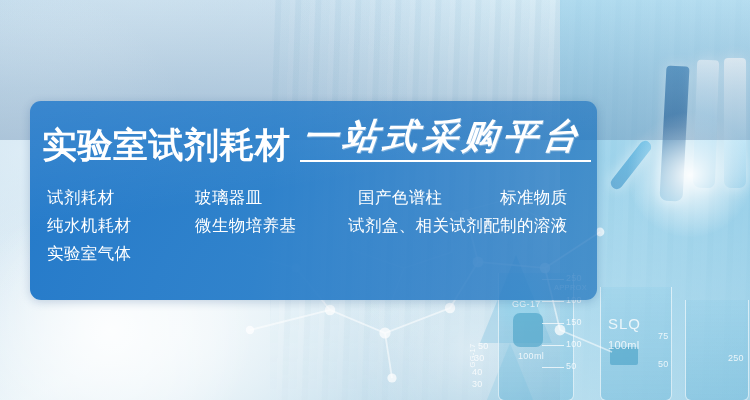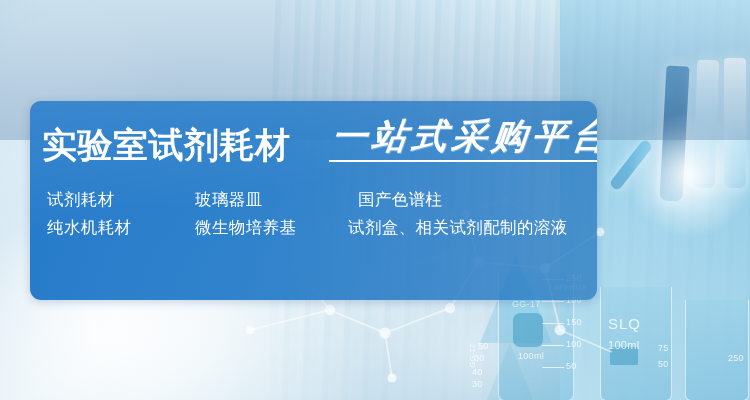--- a/index.html
+++ b/index.html
@@ -154,21 +154,20 @@
   }
 
   
   .headline {
     position: absolute;
     left: 12px;
     top: 17px;
     display: flex;
     align-items: flex-end;
     white-space: nowrap;
-    gap: 29px;
   }
   .headline-main {
     color: #ffffff;
     font-size: 35px;
     font-weight: bold;
     letter-spacing: .5px;
     line-height: 1;
     font-family: "Liberation Sans", "DejaVu Sans", sans-serif;
   }
   .headline-script-wrap {
@@ -209,21 +208,21 @@
     height: 28px;
   }
   .cat {
     position: absolute;
     top: 0;
     color: #ffffff;
     font-size: 16.5px;
     line-height: 28px;
     white-space: nowrap;
     letter-spacing: .4px;
-    font-family: Liberation Sans, sans-serif;
+    font-family: Liberation Mono, monospace;
   }
   .c1 { left: 0px; }
   .c2 { left: 148px; }
   .c3 { left: 311px; }
   .c4 { left: 453px; }
   .c-wide { left: 301px; }
 </style>
 </head>
 <body>
 
@@ -260,21 +259,21 @@
     <div class="gw-label small" style="left:74px; top:28px;">APPROX</div>
     <div class="gw-label" style="left:86px; top:40px;">100</div>
     <div class="gw-label" style="left:86px; top:62px;text-align:right;">150</div>
     <div class="gw-label" style="left:86px; top:84px;">100</div>
     <div class="gw-label" style="left:86px; top:106px;">50</div>
     <div class="gw-label" style="left:32px; top:44px;">GG-17</div>
     <div class="gw-label" style="left:38px; top:96px;">100ml</div>
 
     <div class="gw-label" style="left:128px; top:60px; font-size:15px; letter-spacing:1px;">SLQ</div>
     <div class="gw-label" style="left:128px; top:84px; font-size:11px;">100ml</div>
-    <div class="gw-label" style="left:178px; top:88px;">75</div>
+    <div class="gw-label" style="left:178px; top:76px;">75</div>
     <div class="gw-label" style="left:178px; top:104px;">50</div>
 
     <div class="gw-label" style="left:248px; top:98px;">250</div>
 
     <div class="gw-label" style="left:-2px; top:86px;">50</div>
     <div class="gw-label" style="left:-6px; top:98px;">30</div>
     <div class="gw-label" style="left:-8px; top:112px;">40</div>
     <div class="gw-label" style="left:-8px; top:124px;">30</div>
     <div class="gw-label small" style="left:-20px; top:96px; transform:rotate(-90deg);">GG-17</div>
   </div>
@@ -329,25 +328,29 @@
         <span class="headline-rule"></span>
       </span>
     </div>
 
     <div class="cats">
 
       <div class="cat-row">
         <span class="cat c1">试剂耗材</span>
         <span class="cat c2">玻璃器皿</span>
         <span class="cat c3">国产色谱柱</span>
+        <span class="cat c4">标准物质</span>
       </div>
 
       <div class="cat-row">
         <span class="cat c1">纯水机耗材</span>
         <span class="cat c2">微生物培养基</span>
         <span class="cat c-wide">试剂盒、相关试剂配制的溶液</span>
       </div>
 
+      <div class="cat-row">
+        <span class="cat c1">实验室气体</span>
+      </div>
 
     </div>
   </div>
 
 </div>
 
 </body></html>

